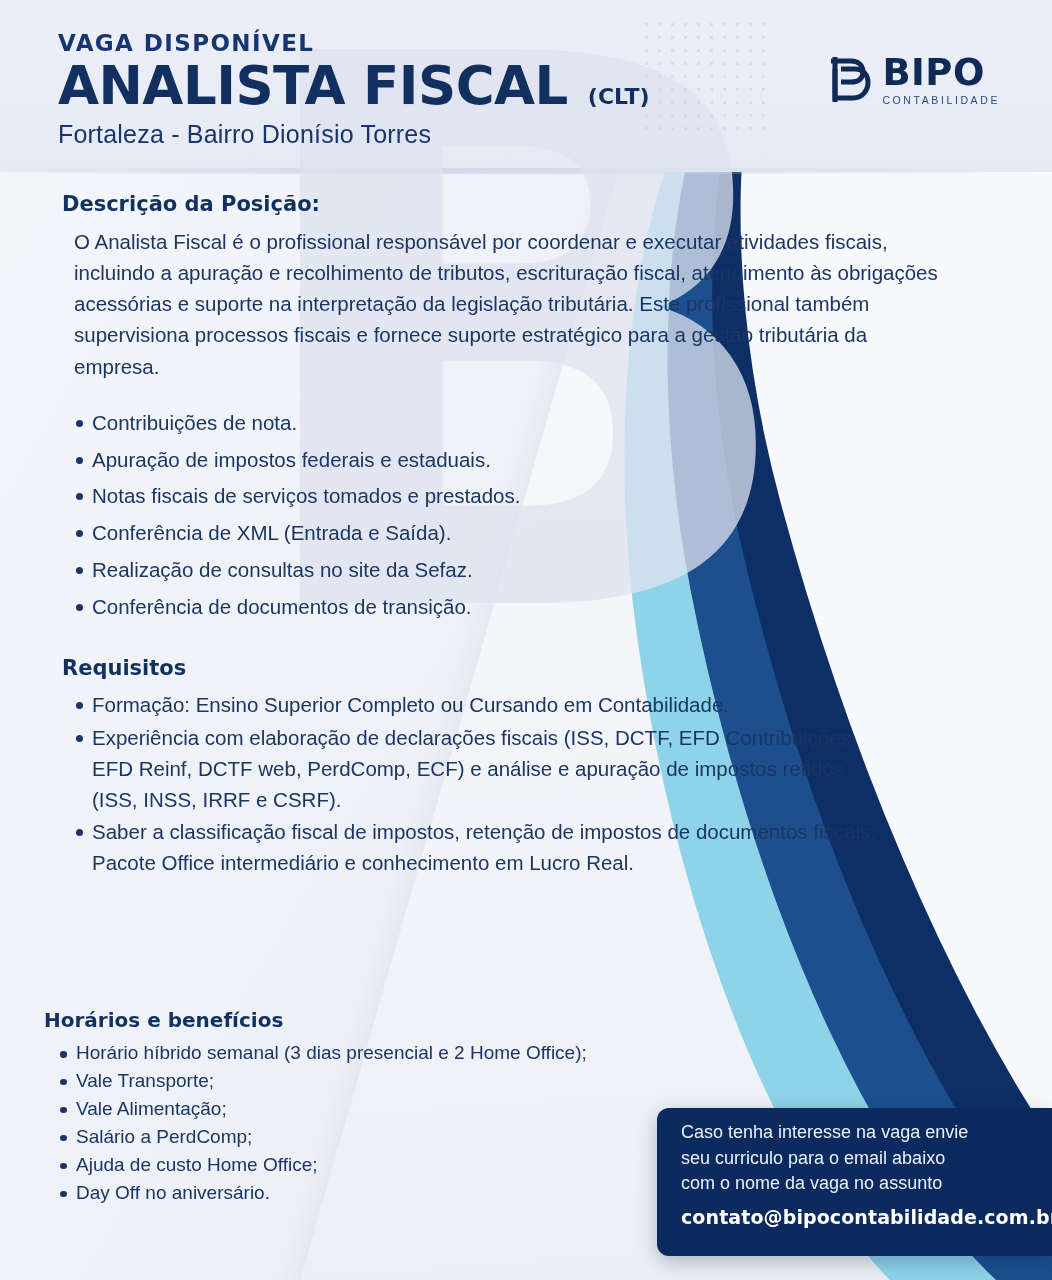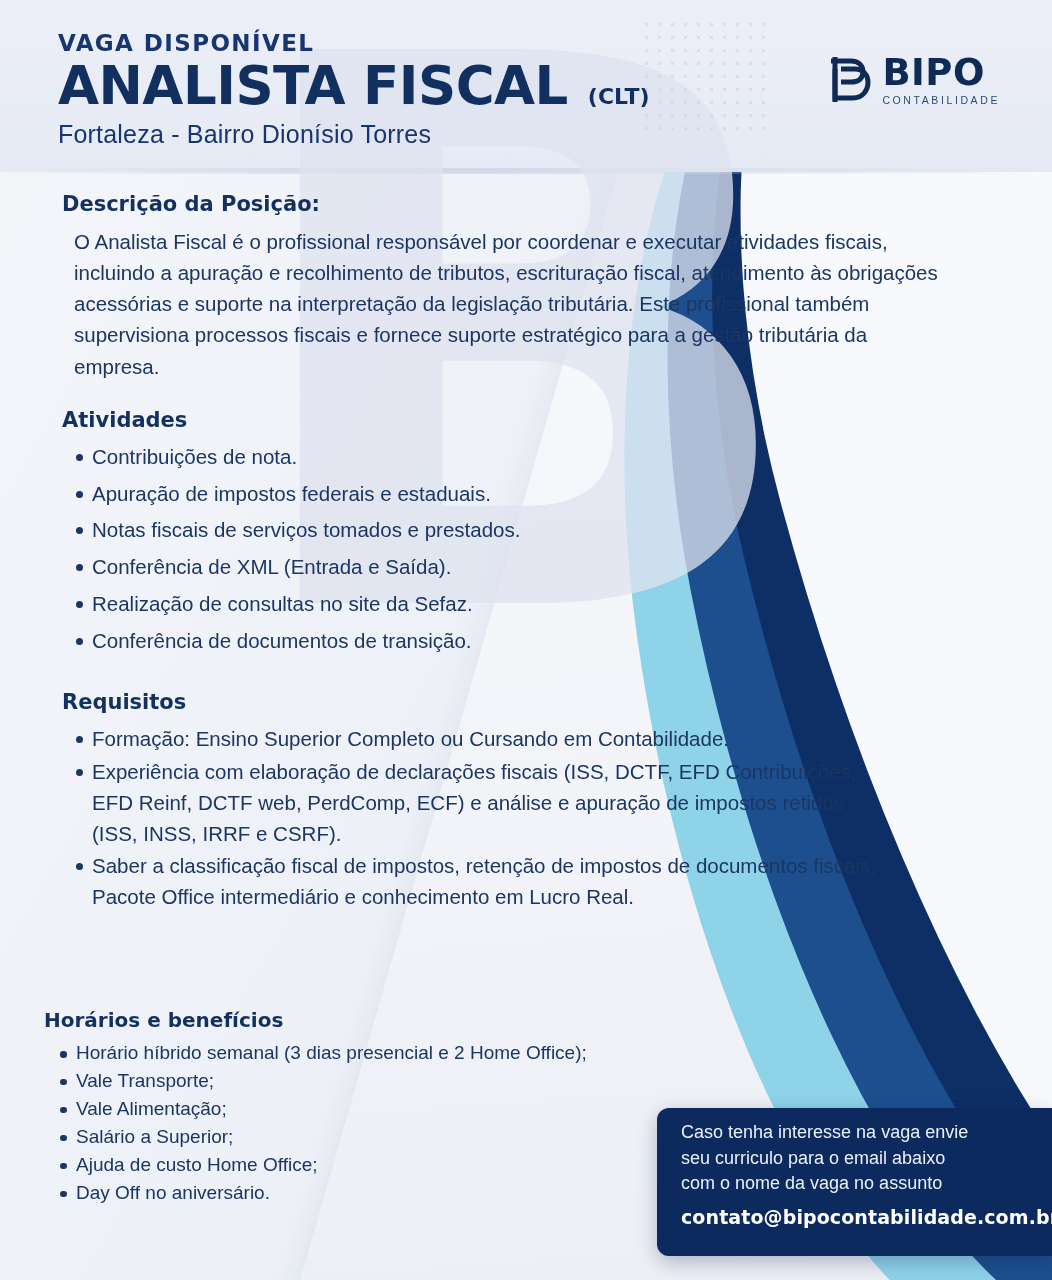--- a/index.html
+++ b/index.html
@@ -338,21 +338,20 @@
   </div>
 
   <div class="content">
 
     <div class="block">
       <div class="sec-title indent">Descrição da Posição:</div>
       <p class="paragraph">O Analista Fiscal é o profissional responsável por coordenar e executar atividades fiscais, incluindo a apuração e recolhimento de tributos, escrituração fiscal, atendimento às obrigações acessórias e suporte na interpretação da legislação tributária. Este profissional também supervisiona processos fiscais e fornece suporte estratégico para a gestão tributária da empresa.</p>
     </div>
 
     <div class="block">
-      <div class="sec-title indent">Atividades</div>
       <ul class="bullets">
         <li>Contribuições de nota.</li>
         <li>Apuração de impostos federais e estaduais.</li>
         <li>Notas fiscais de serviços tomados e prestados.</li>
         <li>Conferência de XML (Entrada e Saída).</li>
         <li>Realização de consultas no site da Sefaz.</li>
         <li>Conferência de documentos de transição.</li>
       </ul>
     </div>
 
@@ -366,21 +365,21 @@
     </div>
 
   </div>
 
   <div class="benefits">
     <div class="sec-title">Horários e benefícios</div>
     <ul class="bullets small">
       <li>Horário híbrido semanal (3 dias presencial e 2 Home Office);</li>
       <li>Vale Transporte;</li>
       <li>Vale Alimentação;</li>
-      <li>Salário a Superior;</li>
+      <li>Salário a PerdComp;</li>
       <li>Ajuda de custo Home Office;</li>
       <li>Day Off no aniversário.</li>
     </ul>
   </div>
 
   <div class="contact-card">
     <div class="contact-line">Caso tenha interesse na vaga envie</div>
     <div class="contact-line">seu curriculo para o email abaixo</div>
     <div class="contact-line">com o nome da vaga no assunto</div>
     <div class="contact-email">contato@bipocontabilidade.com.br</div>

